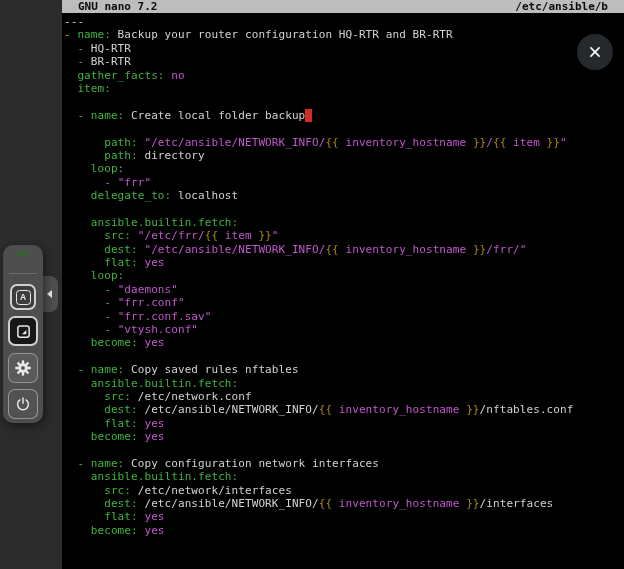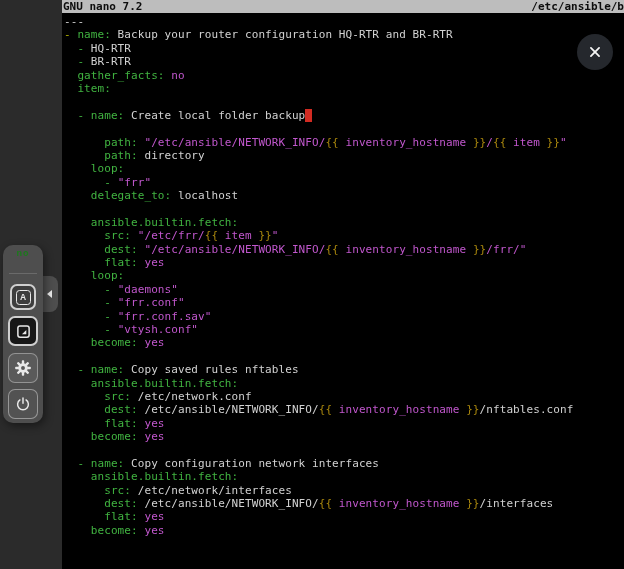--- a/index.html
+++ b/index.html
@@ -41,22 +41,22 @@
   #btn-settings{top:108px;background:var(--button_bg,#5a5a5a);border:1px solid rgba(255,255,255,.35);}
   #btn-power{top:144px;background:#525252;border:1px solid rgba(255,255,255,.4);}
   
   #terminal{position:absolute;left:62px;top:0;width:562px;height:569px;background:var(--terminal_bg,#000);}
   #titlebar{
     position:absolute;left:0;top:0;width:100%;height:13px;
     background:var(--titlebar_bg,#bdbdbd);color:var(--titlebar_fg,#0d0d0d);
     font-size:11px;font-weight:bold;line-height:13px;
     display:flex;justify-content:space-between;white-space:pre;overflow:hidden;
   }
-  #titlebar .tleft{padding-left:1px;}
-  #titlebar .tright{padding-right:0;}
+  #titlebar .tleft{padding-left:16px;}
+  #titlebar .tright{padding-right:16px;}
   #editor{
     position:absolute;left:2px;top:15px;right:0;bottom:0;
     font-size:11px;letter-spacing:.08px;cursor:text;
   }
   .line{height:13.4px;line-height:13.4px;white-space:pre;}
   .seg-w{color:var(--text_gray,#d2d2d2);}
   .seg-g{color:var(--key_green,#41b441);}
   .seg-m{color:var(--string_magenta,#c157cd);}
   .seg-j{color:var(--jinja_gold,#a8860d);}
   .seg-y{color:var(--doc_dash_yellow,#b0b000);}

